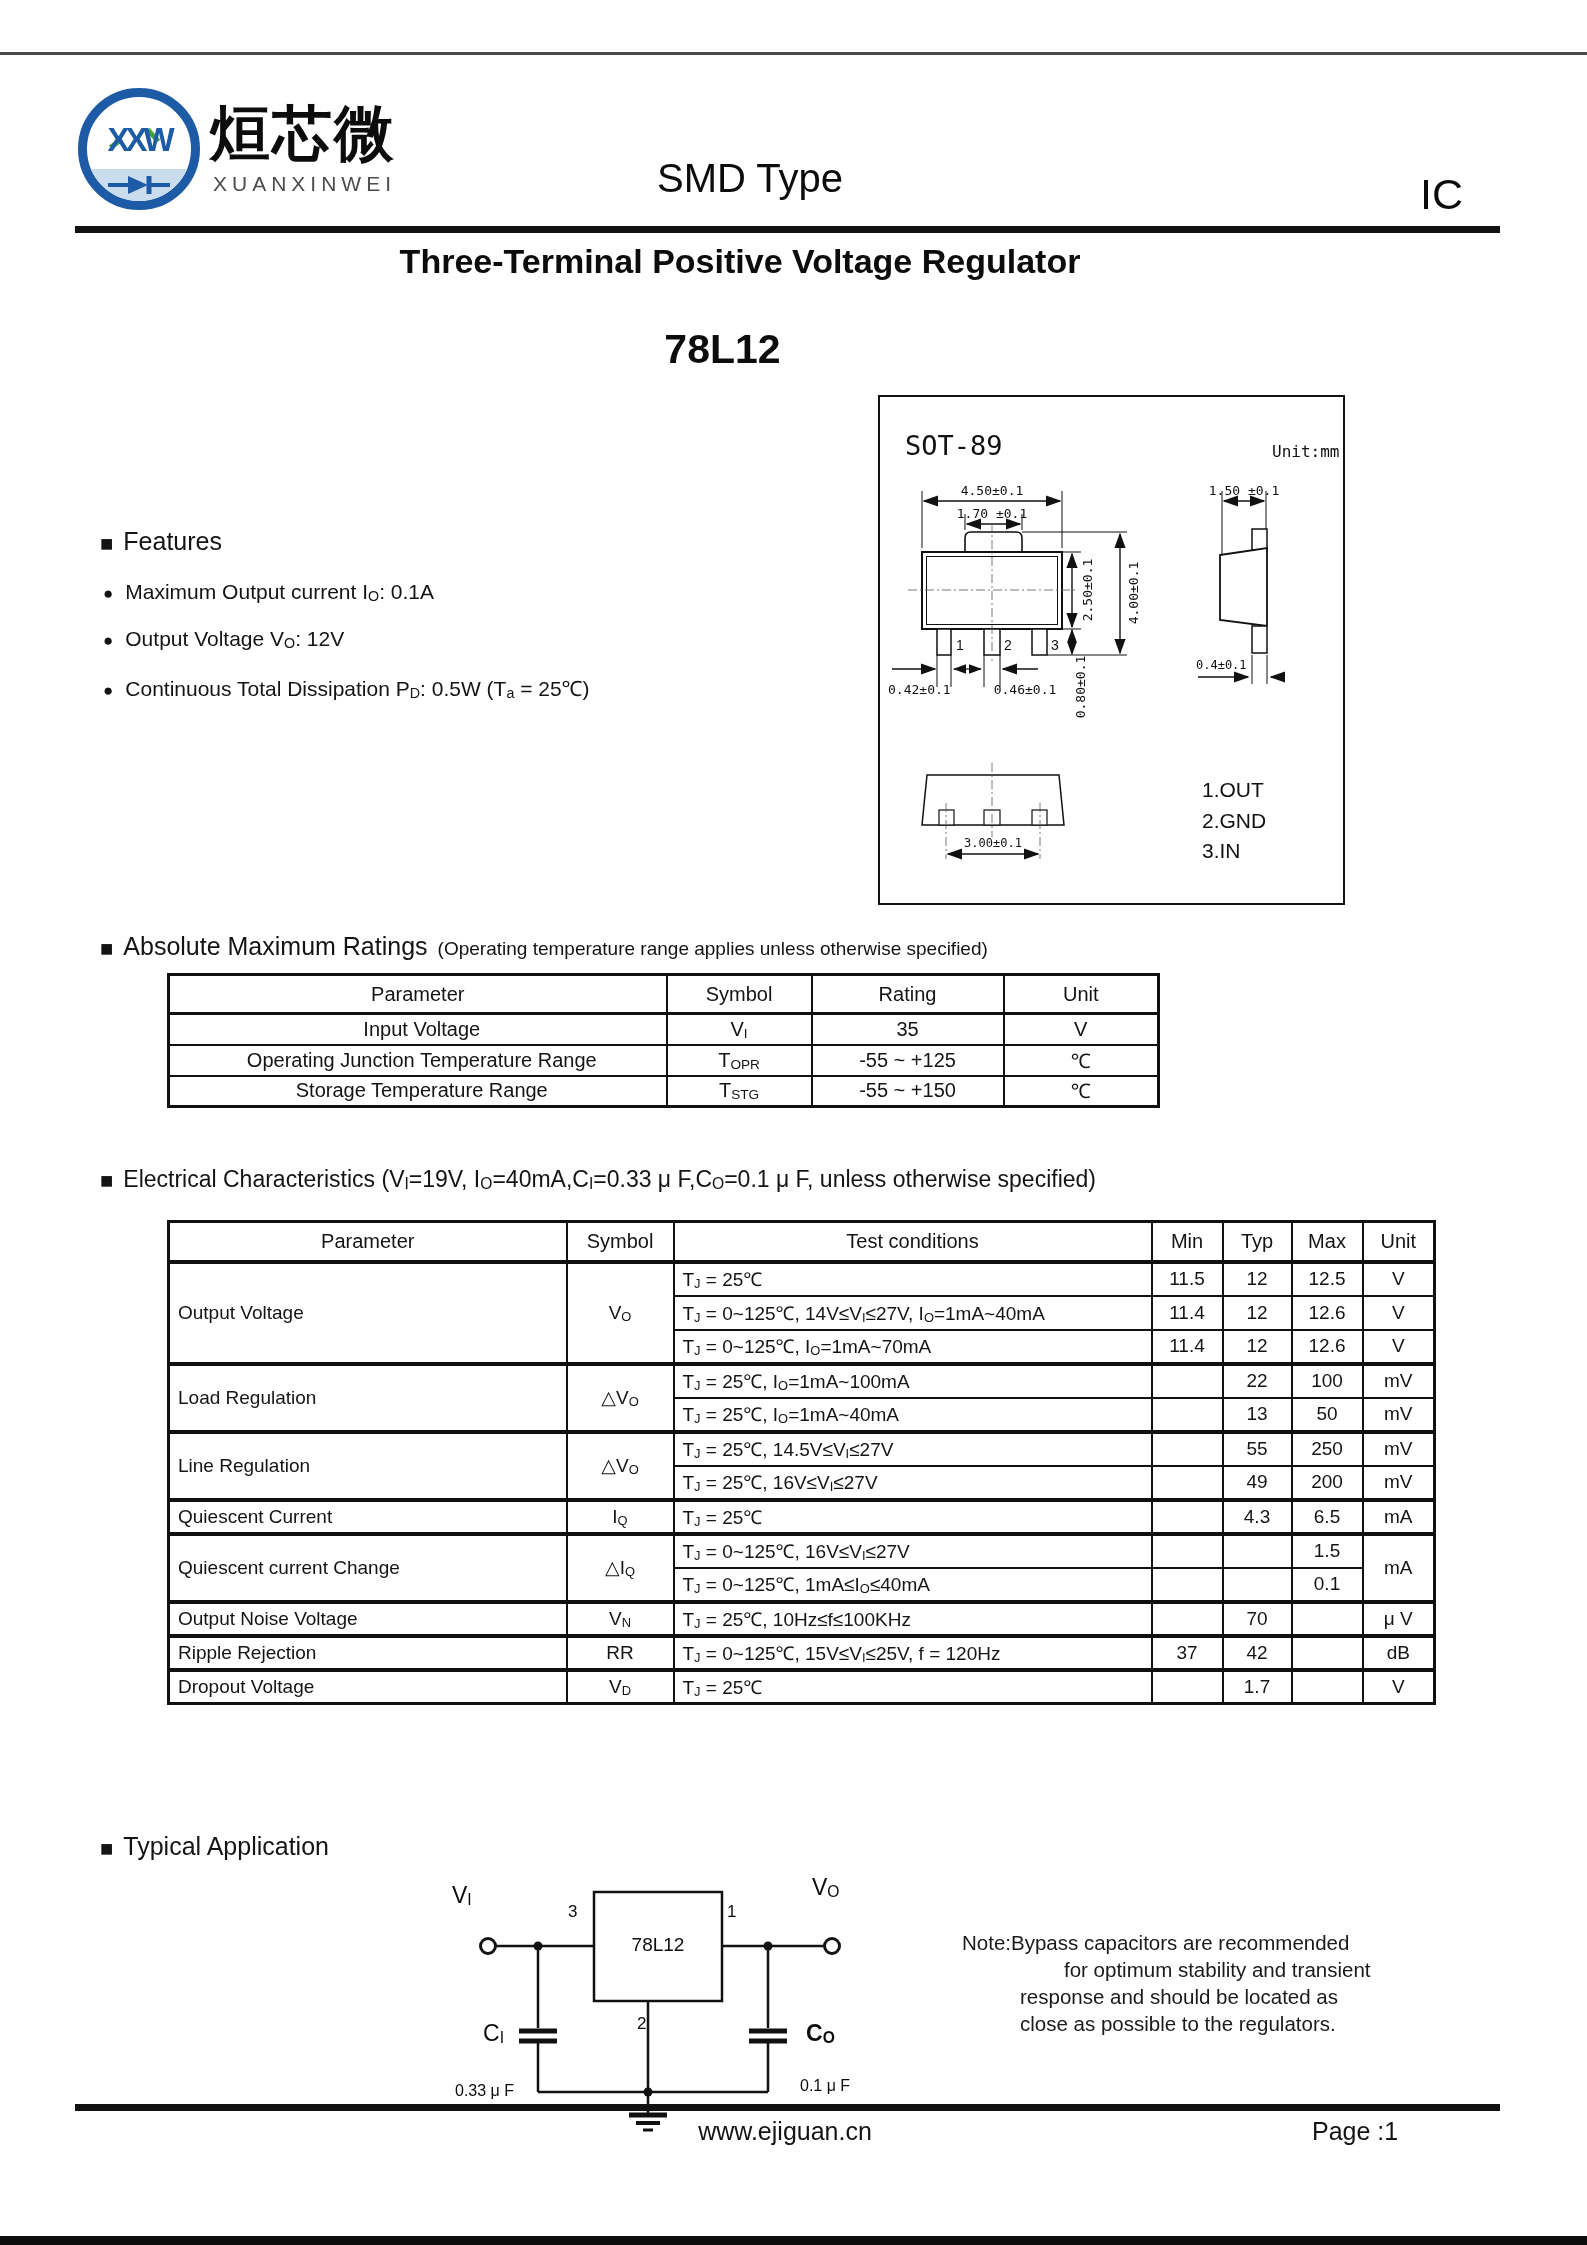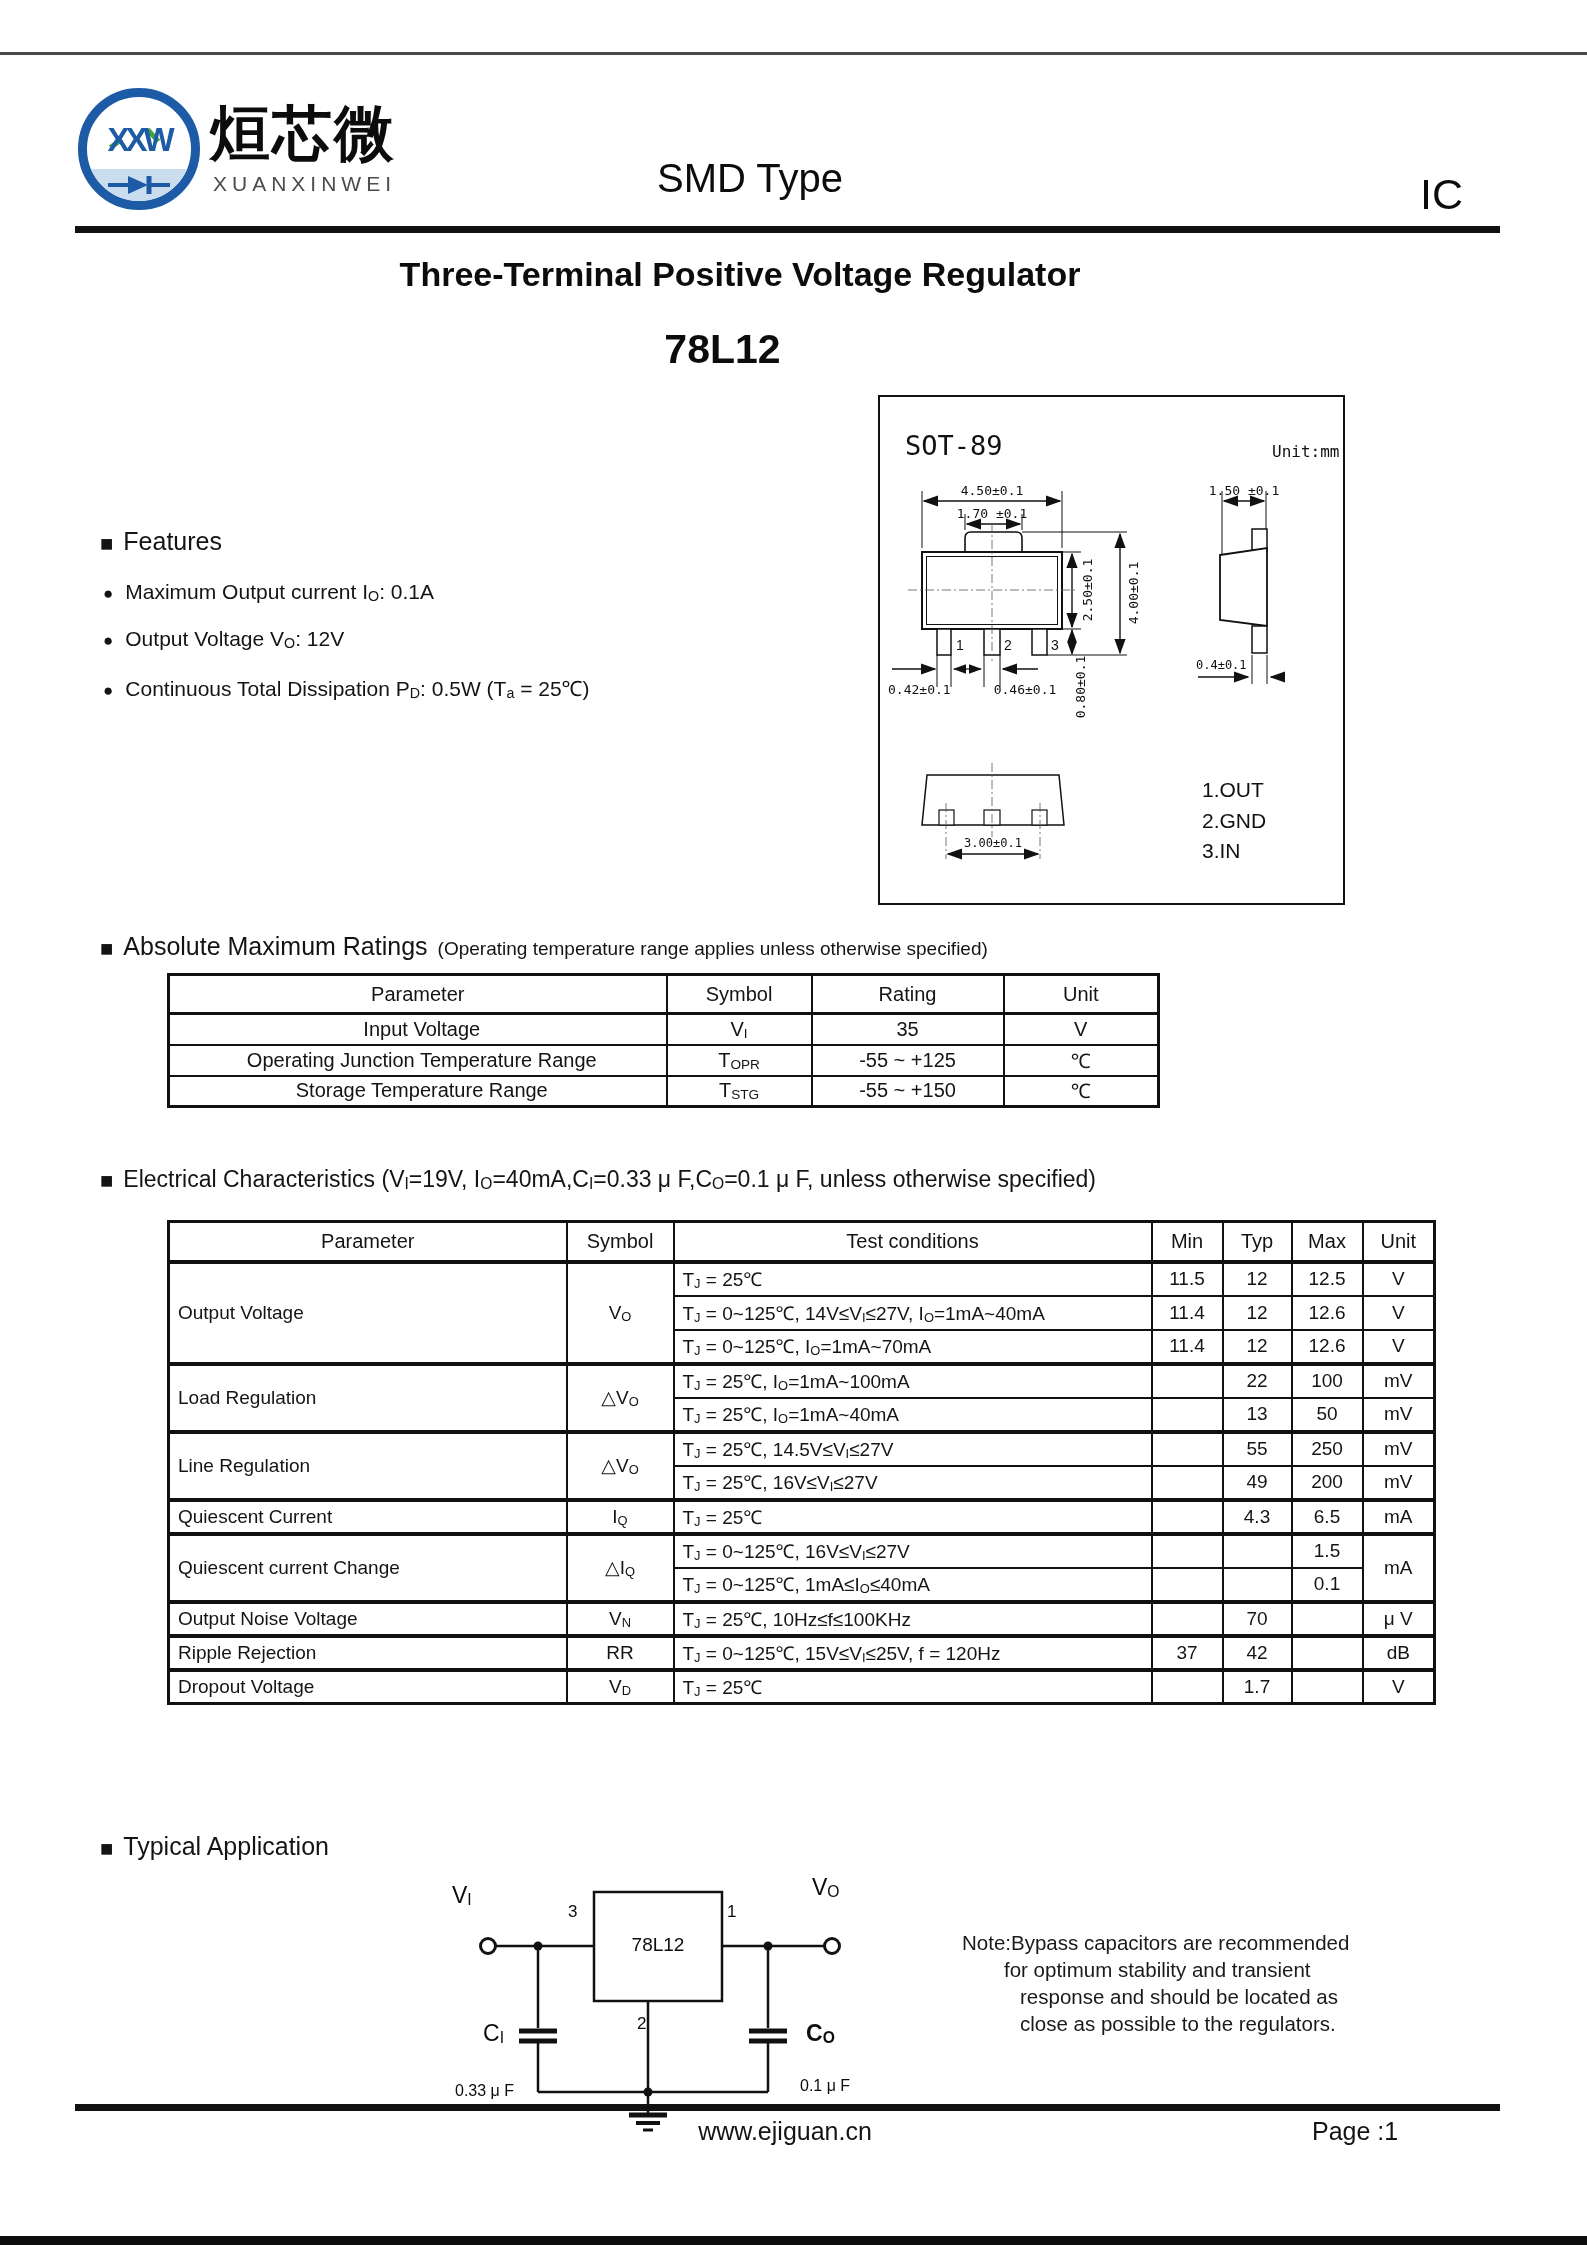--- a/index.html
+++ b/index.html
@@ -20,21 +20,21 @@
   .logo-green1{position:absolute;left:22px;top:44px;width:14px;height:5px;background:#45a33e;transform:rotate(-35deg);}
   .logo-green2{position:absolute;left:58px;top:36px;width:16px;height:5px;background:#45a33e;transform:rotate(48deg);}
   .logo-band{position:absolute;left:0;bottom:0;width:104px;height:32px;background:#c9ddee;}
   .logo-band svg{display:block;margin:5px auto 0;}
   .logo-cn{left:210px;top:94px;font-size:60px;font-weight:bold;letter-spacing:2px;color:#0c0c0c;}
   .logo-en{left:213px;top:172px;font-size:21px;letter-spacing:5px;color:#4c4c4c;}
   .smd-type{left:600px;top:156px;width:300px;text-align:center;font-size:40px;color:#0c0c0c;}
   .ic-label{left:1420px;top:170px;font-size:43px;color:#0c0c0c;}
   .head-rule{left:75px;top:226px;width:1425px;height:7px;background:#111;}
 
-  .doc-title{left:0;top:255px;width:1480px;text-align:center;font-size:34px;font-weight:bold;color:#0c0c0c;}
+  .doc-title{left:0;top:242px;width:1480px;text-align:center;font-size:34px;font-weight:bold;color:#0c0c0c;}
   .part-no{left:0;top:326px;width:1445px;text-align:center;font-size:41px;font-weight:bold;color:#0c0c0c;}
 
   
   .sect{display:flex;align-items:baseline;gap:10px;}
   .marker{font-size:22px;line-height:1;position:relative;top:1px;}
   .sect-label{font-size:25px;}
   .sect-sub{font-size:19px;}
 
   
   .feat-item{display:flex;align-items:baseline;gap:12px;font-size:21px;}
@@ -433,21 +433,21 @@
   <div class="abs circ-pin" style="left:568px;top:1902px;">3</div>
   <div class="abs circ-pin" style="left:727px;top:1902px;">1</div>
   <div class="abs circ-pin" style="left:637px;top:2014px;">2</div>
   <div class="abs chip-lbl" style="left:594px;top:1934px;">78L12</div>
   <div class="abs circ-lbl" style="left:483px;top:2020px;">C<sub>I</sub></div>
   <div class="abs circ-lbl" style="left:806px;top:2020px;font-weight:bold;">C<sub>O</sub></div>
   <div class="abs cap-val" style="left:455px;top:2082px;">0.33 μ F</div>
   <div class="abs cap-val" style="left:800px;top:2077px;">0.1 μ F</div>
 
   <div class="abs note-line" style="left:962px;top:1931px;">Note:Bypass capacitors are recommended</div>
-  <div class="abs note-line" style="left:1004px;top:1958px;">for optimum stability and transient</div>
+  <div class="abs note-line" style="left:1064px;top:1958px;">for optimum stability and transient</div>
   <div class="abs note-line" style="left:1020px;top:1985px;">response and should be located as</div>
   <div class="abs note-line" style="left:1020px;top:2012px;">close as possible to the regulators.</div>
 
   <div class="abs foot-rule"></div>
   <div class="abs website">www.ejiguan.cn</div>
   <div class="abs pageno">Page :1</div>
   <div class="abs bottombar"></div>
 
 </div>
 

